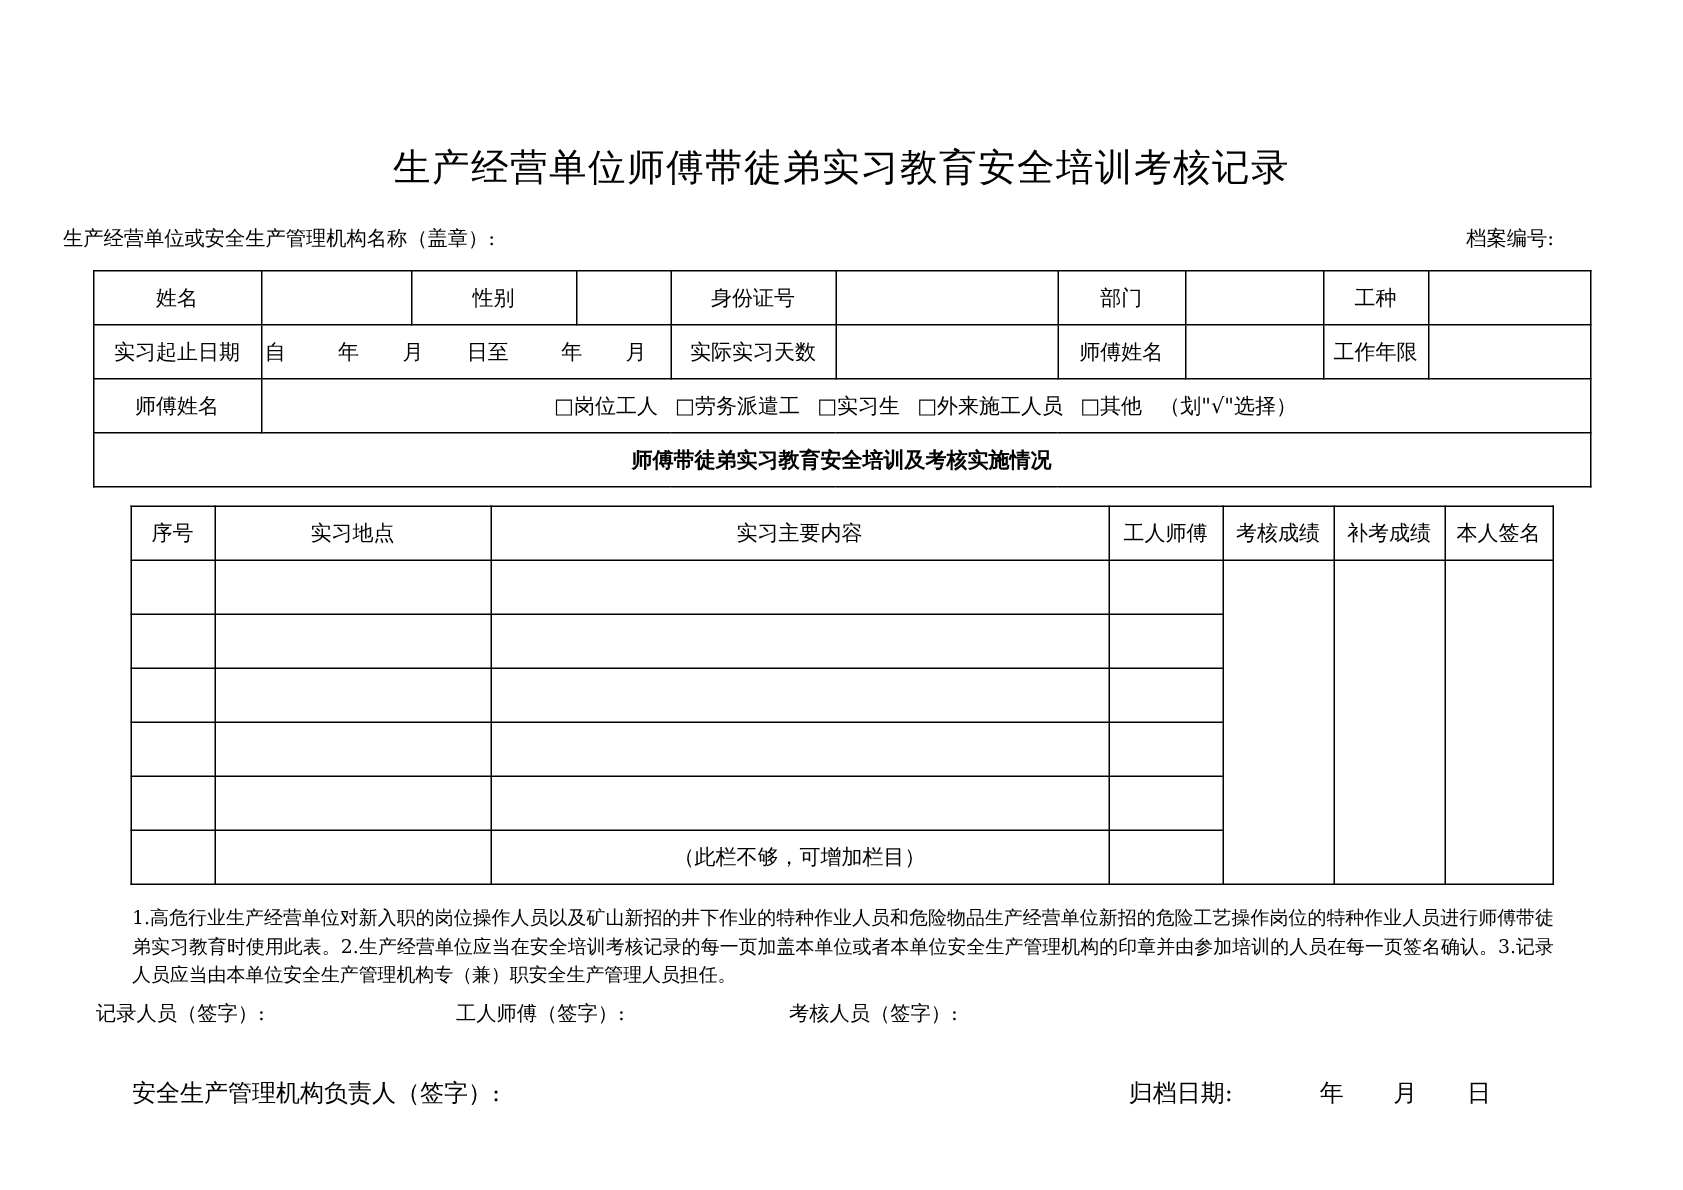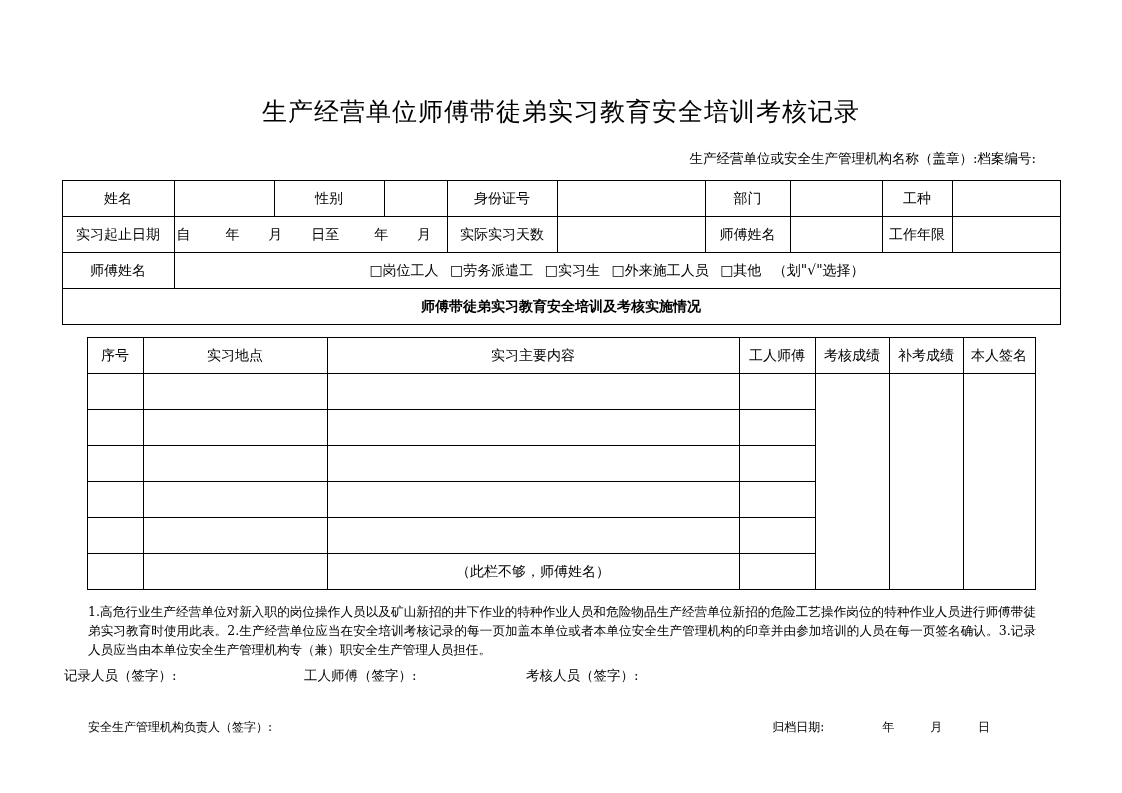--- a/index.html
+++ b/index.html
@@ -18,21 +18,21 @@
     font-size: 25px;
     font-weight: normal;
     letter-spacing: 1px;
     margin: 0;
     padding-top: 95px;
     font-family: "DejaVu Serif", "Liberation Serif", serif;
   }
 
   .header-line {
     display: flex;
-    justify-content: flex-end;
+    justify-content: space-between;
     align-items: baseline;
     margin: 22px 86px 6px 42px;
     font-size: 13.5px;
   }
 
   table.grid {
     border-collapse: collapse;
     table-layout: fixed;
     margin: 12px auto;
     width: 948px;
@@ -76,21 +76,21 @@
     font-size: 13.5px;
   }
   .sign-row .s1 { width: 240px; }
   .sign-row .s2 { width: 222px; }
   .sign-row .s3 { }
 
   .bottom-row {
     display: flex;
     justify-content: space-between;
     margin: 34px 100px 0 88px;
-    font-size: 12px;
+    font-size: 16px;
   }
   .bottom-right { display: flex; }
   .bottom-right .lbl { margin-right: 58px; }
   .ymd span { display: inline-block; width: 44px; text-align: left; }
 </style>
 </head>
 <body>
 
 <div class="page">
 
@@ -217,21 +217,21 @@
       </tr>
       <tr>
         <td class="tall"></td>
         <td class="tall"></td>
         <td class="tall"></td>
         <td class="tall"></td>
       </tr>
       <tr>
         <td class="tall"></td>
         <td class="tall"></td>
-        <td class="tall note-cell">（此栏不够，师傅姓名）</td>
+        <td class="tall note-cell">（此栏不够，可增加栏目）</td>
         <td class="tall"></td>
       </tr>
     </tbody>
   </table>
 
   <p class="footnote">1.高危行业生产经营单位对新入职的岗位操作人员以及矿山新招的井下作业的特种作业人员和危险物品生产经营单位新招的危险工艺操作岗位的特种作业人员进行师傅带徒弟实习教育时使用此表。2.生产经营单位应当在安全培训考核记录的每一页加盖本单位或者本单位安全生产管理机构的印章并由参加培训的人员在每一页签名确认。3.记录人员应当由本单位安全生产管理机构专（兼）职安全生产管理人员担任。</p>
 
   <div class="sign-row">
     <span class="s1">记录人员（签字）:</span>
     <span class="s2">工人师傅（签字）:</span>

